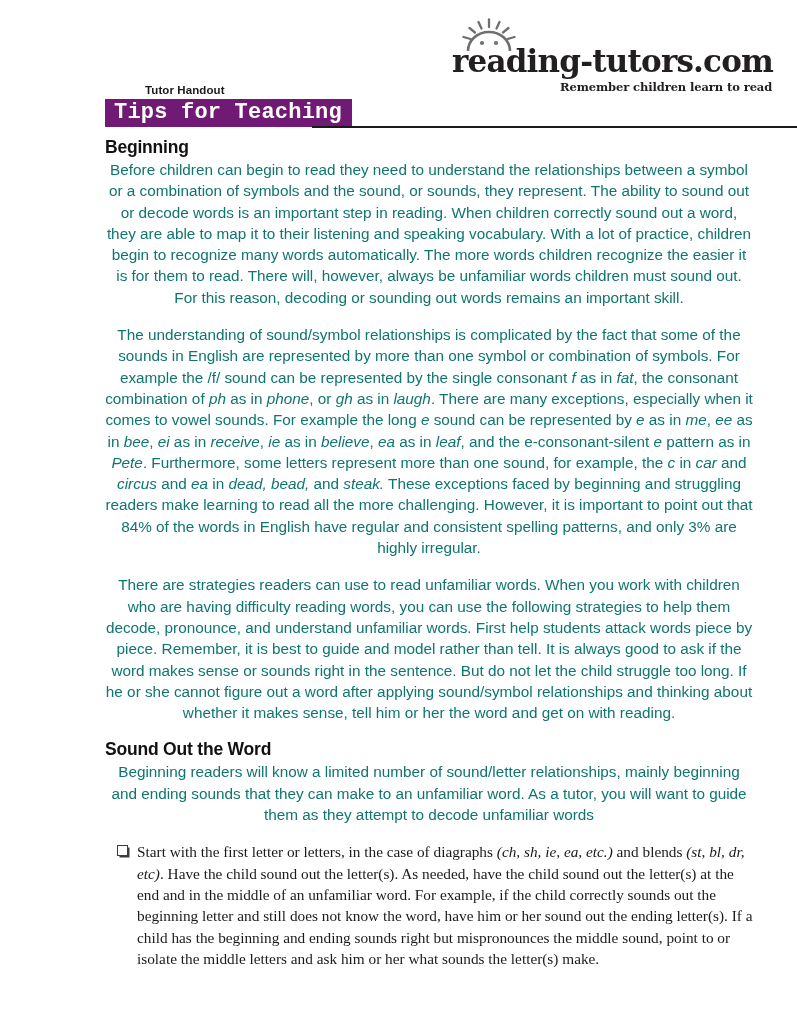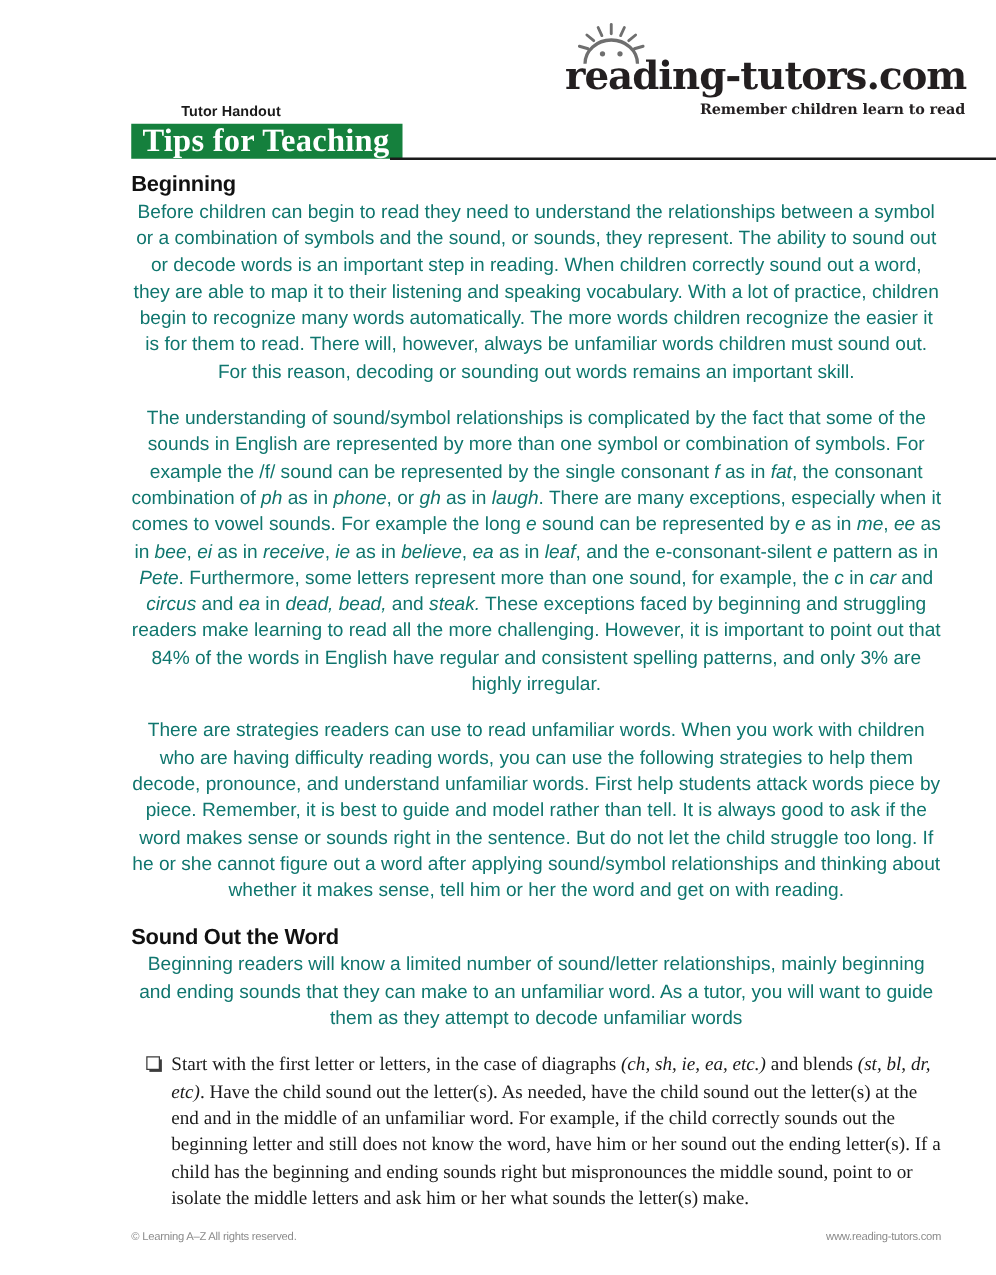--- a/index.html
+++ b/index.html
@@ -82,25 +82,25 @@
     left: 105px;
     top: 99px;
     width: 648px;
     height: 28px;
   }
   .tips-box {
     position: absolute;
     left: 0;
     top: 0;
     height: 28px;
-    background: #15803d;
+    background: #701a75;
     color: #ffffff;
-    font-family: Liberation Serif, serif;
-    font-weight: bold;
-    font-size: 26px;
+    font-family: Liberation Mono, monospace;
+    font-weight: bold;
+    font-size: 22px;
     line-height: 28px;
     padding: 0 10px 0 9px;
     letter-spacing: 0.2px;
     white-space: nowrap;
     box-sizing: border-box;
   }
   .doc-title {
     position: absolute;
     left: 212px;
     top: 2px;
@@ -232,18 +232,14 @@
     <p class="body">Beginning readers will know a limited number of sound/letter relationships, mainly beginning and ending sounds that they can make to an unfamiliar word. As a tutor, you will want to guide them as they attempt to decode unfamiliar words</p>
 
     <ul class="bullets">
       <li>
         <span class="box-bullet"></span>
         <span><span>Start with the first letter or letters, in the case of diagraphs </span><i>(ch, sh, ie, ea, etc.)</i><span> and blends </span><i>(st, bl, dr, etc)</i><span>. Have the child sound out the letter(s). As needed, have the child sound out the letter(s) at the end and in the middle of an unfamiliar word. For example, if the child correctly sounds out the beginning letter and still does not know the word, have him or her sound out the ending letter(s). If a child has the beginning and ending sounds right but mispronounces the middle sound, point to or isolate the middle letters and ask him or her what sounds the letter(s) make.</span></span>
       </li>
     </ul>
   </div>
 
-  <div class="footer">
-    <span class="left">© Learning A–Z  All rights reserved.</span>
-    <span class="right">www.reading-tutors.com</span>
-  </div>
 
 </div>
 
 </body></html>

